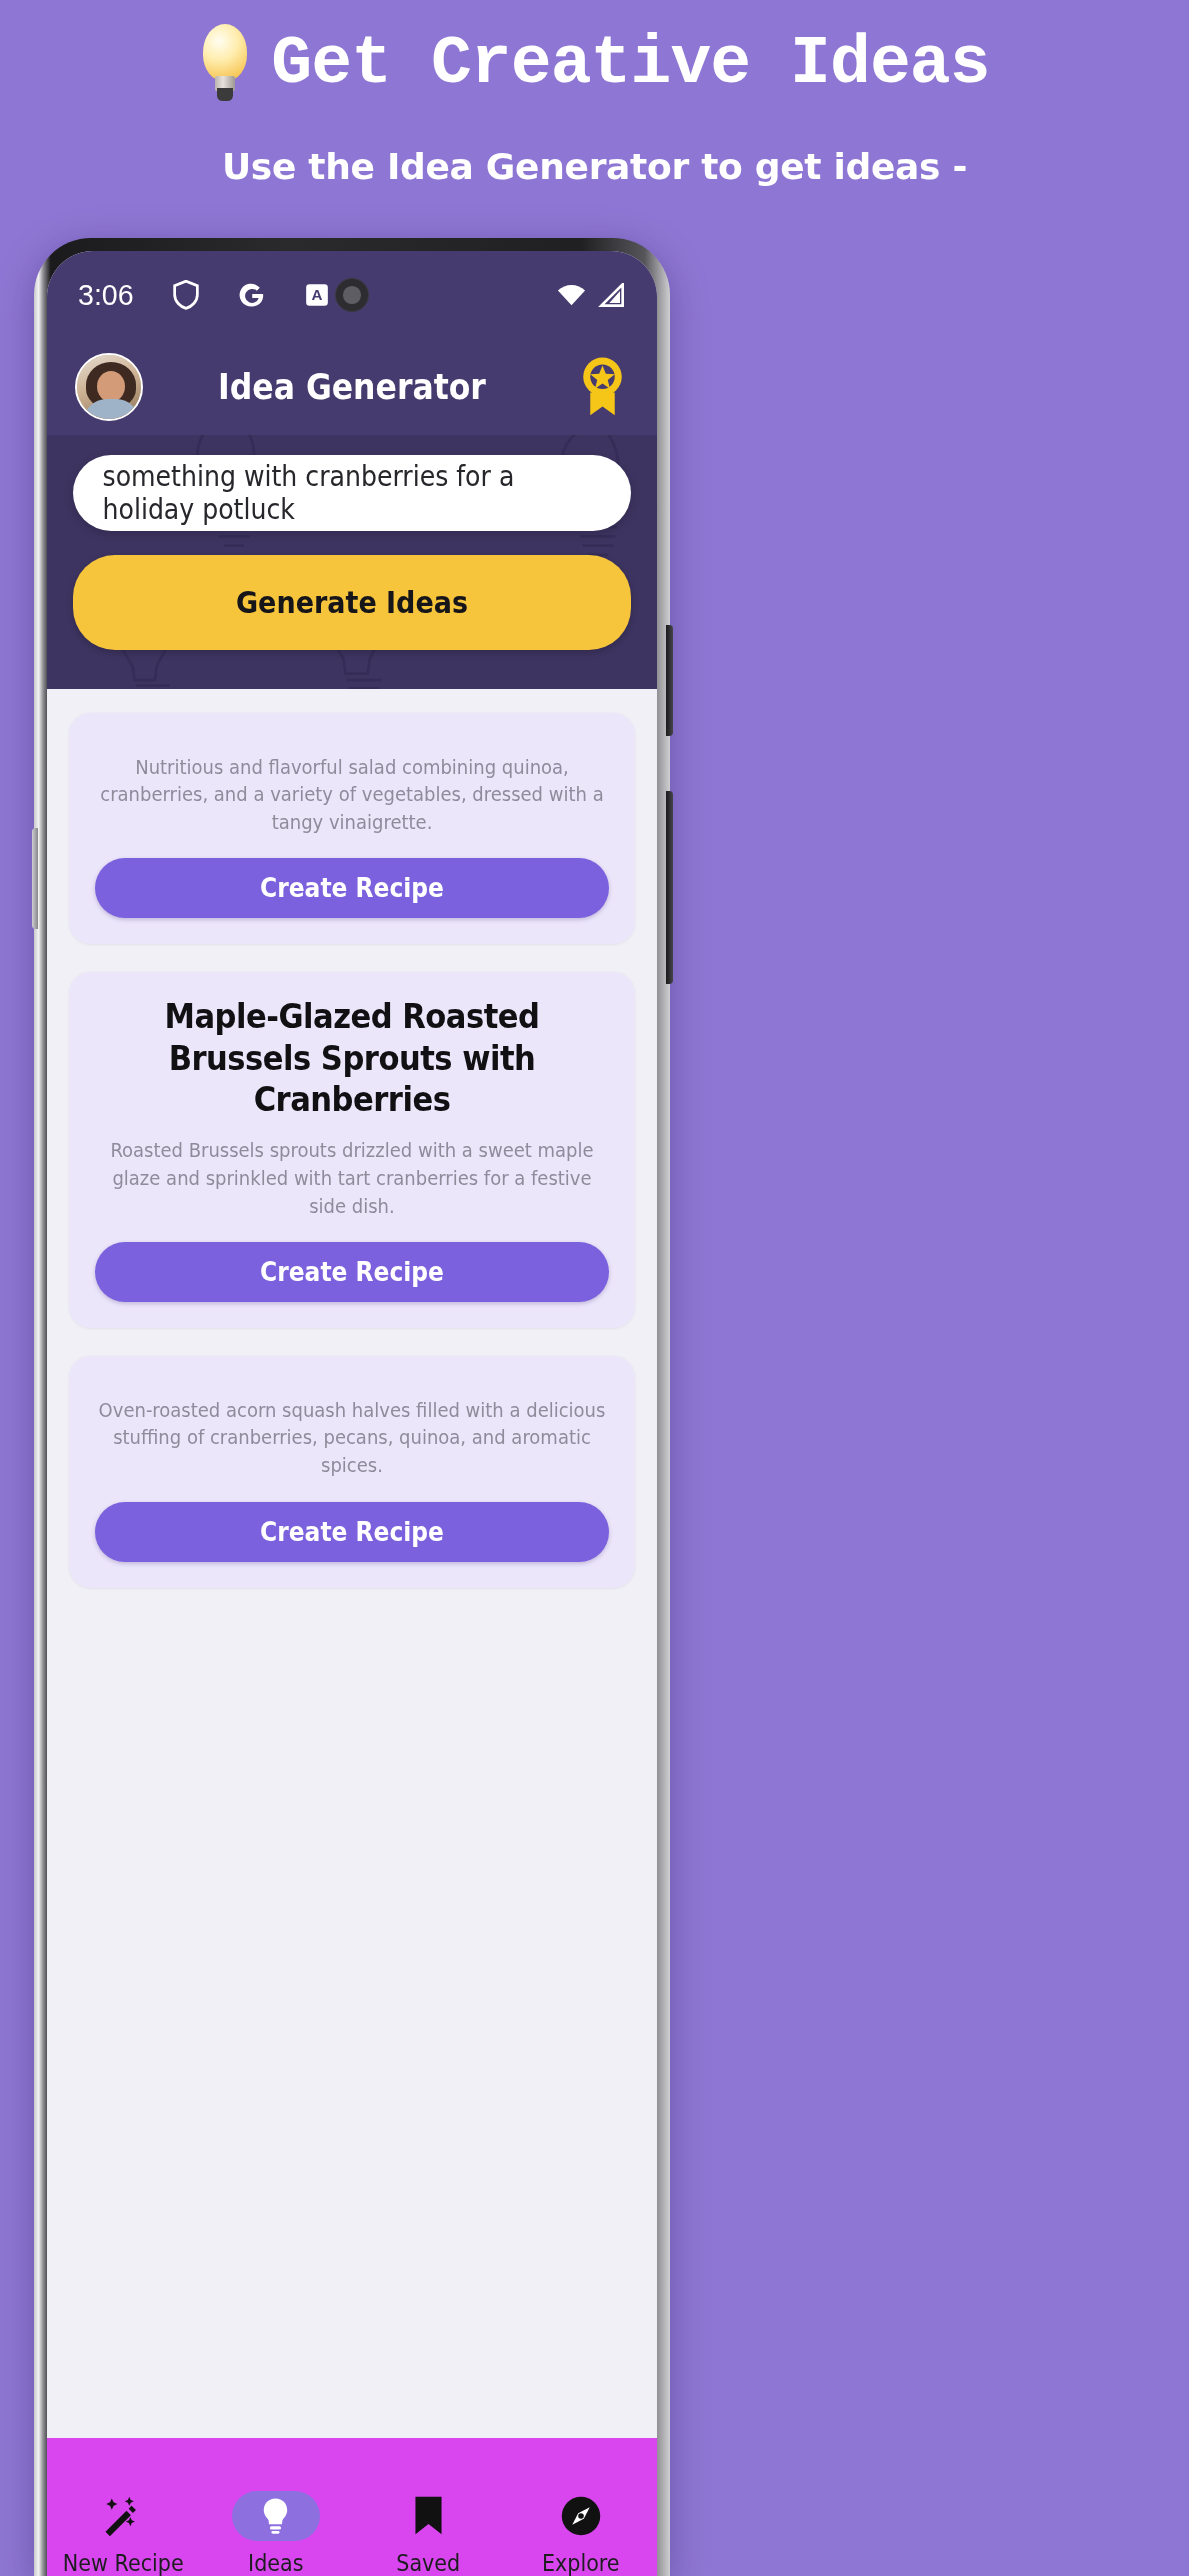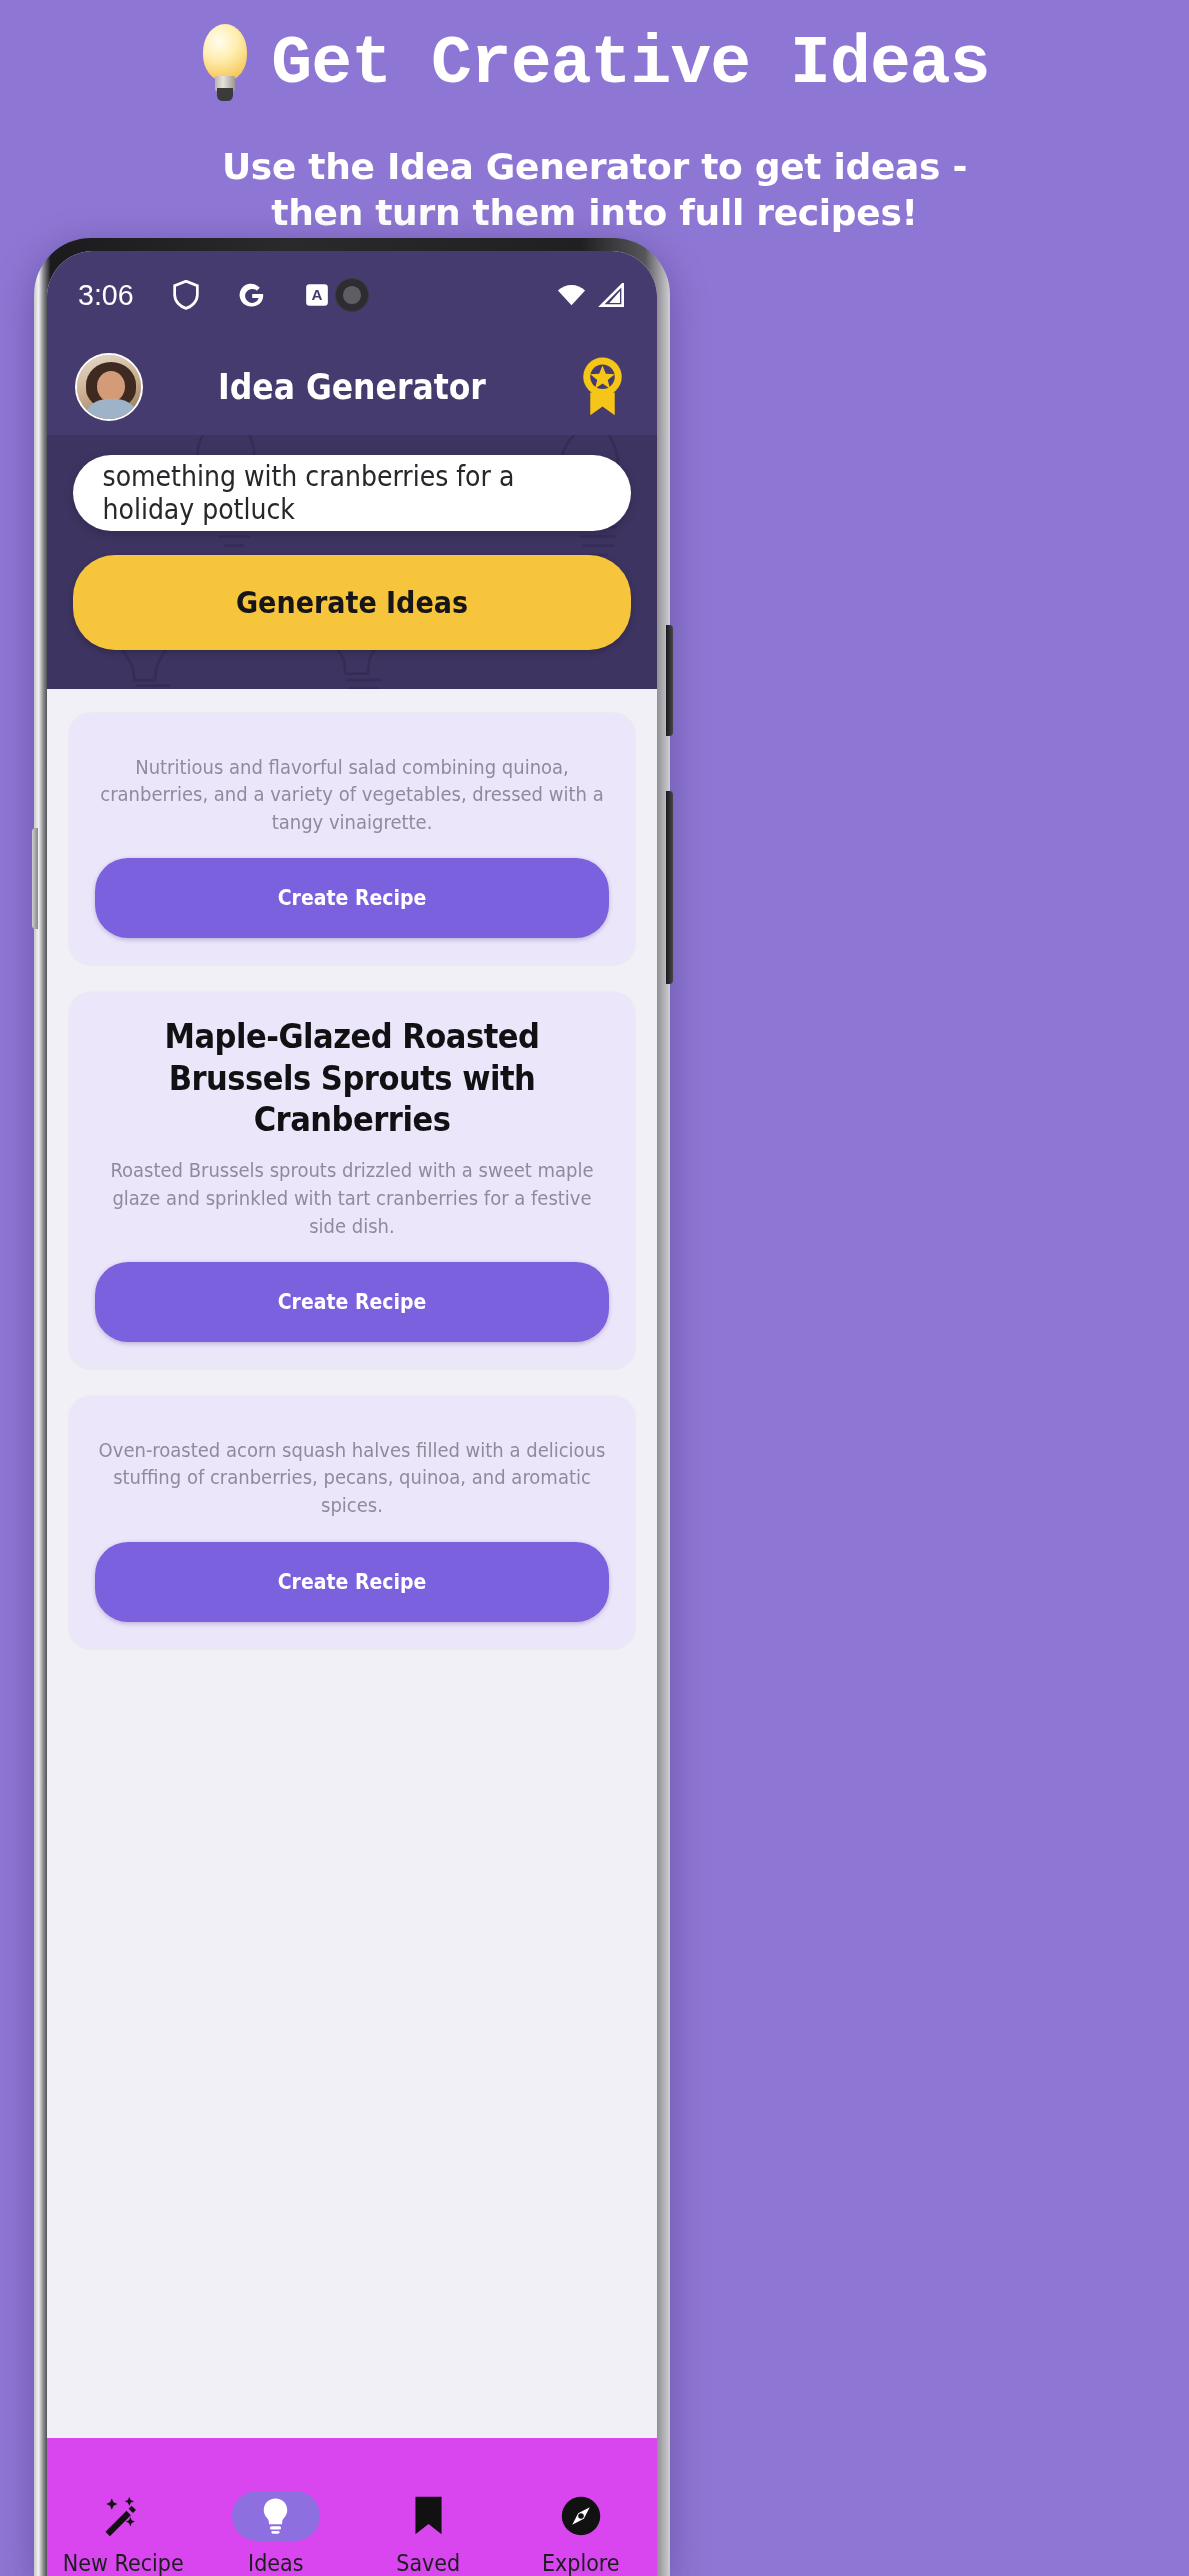--- a/index.html
+++ b/index.html
@@ -263,26 +263,26 @@
     text-align:center;
     font-size:20px;
     color:#8e8b9b;
     line-height:1.38;
     font-family:"DejaVu Sans Condensed","Liberation Sans", sans-serif;
   }
   .create-btn {
     margin-top:22px;
     background:#7b61dd;
     border-radius:33px;
-    height:80px;
+    height:60px;
     display:flex;
     align-items:center;
     justify-content:center;
     color:#ffffff;
-    font-size:21px;
+    font-size:26px;
     font-weight:bold;
     font-family:"DejaVu Sans Condensed","DejaVu Sans", sans-serif;
     cursor:pointer;
     box-shadow:0 1.8px 4.6px rgba(60,40,120,.25);
   }
 
   
   .bottomnav {
     position:absolute;
     left:0; bottom:0;
@@ -322,21 +322,20 @@
   <div class="promo-title">
     <span class="bulb-emoji">
       <span class="glass"></span>
         <span class="neck"></span>
         <span class="base"></span>
     </span>
     <span>Get Creative Ideas</span>
   </div>
   <div class="promo-sub">
     <div>Use the Idea Generator to get ideas -</div>
-    <div>then turn them into full recipes!</div>
   </div>
 </div>
 
 <div class="phone-wrap">
   <div class="phone-frame">
     <div class="side-btn b1"></div>
     <div class="side-btn b2"></div>
     <div class="side-btn-left"></div>
 
     <div class="phone-screen">

